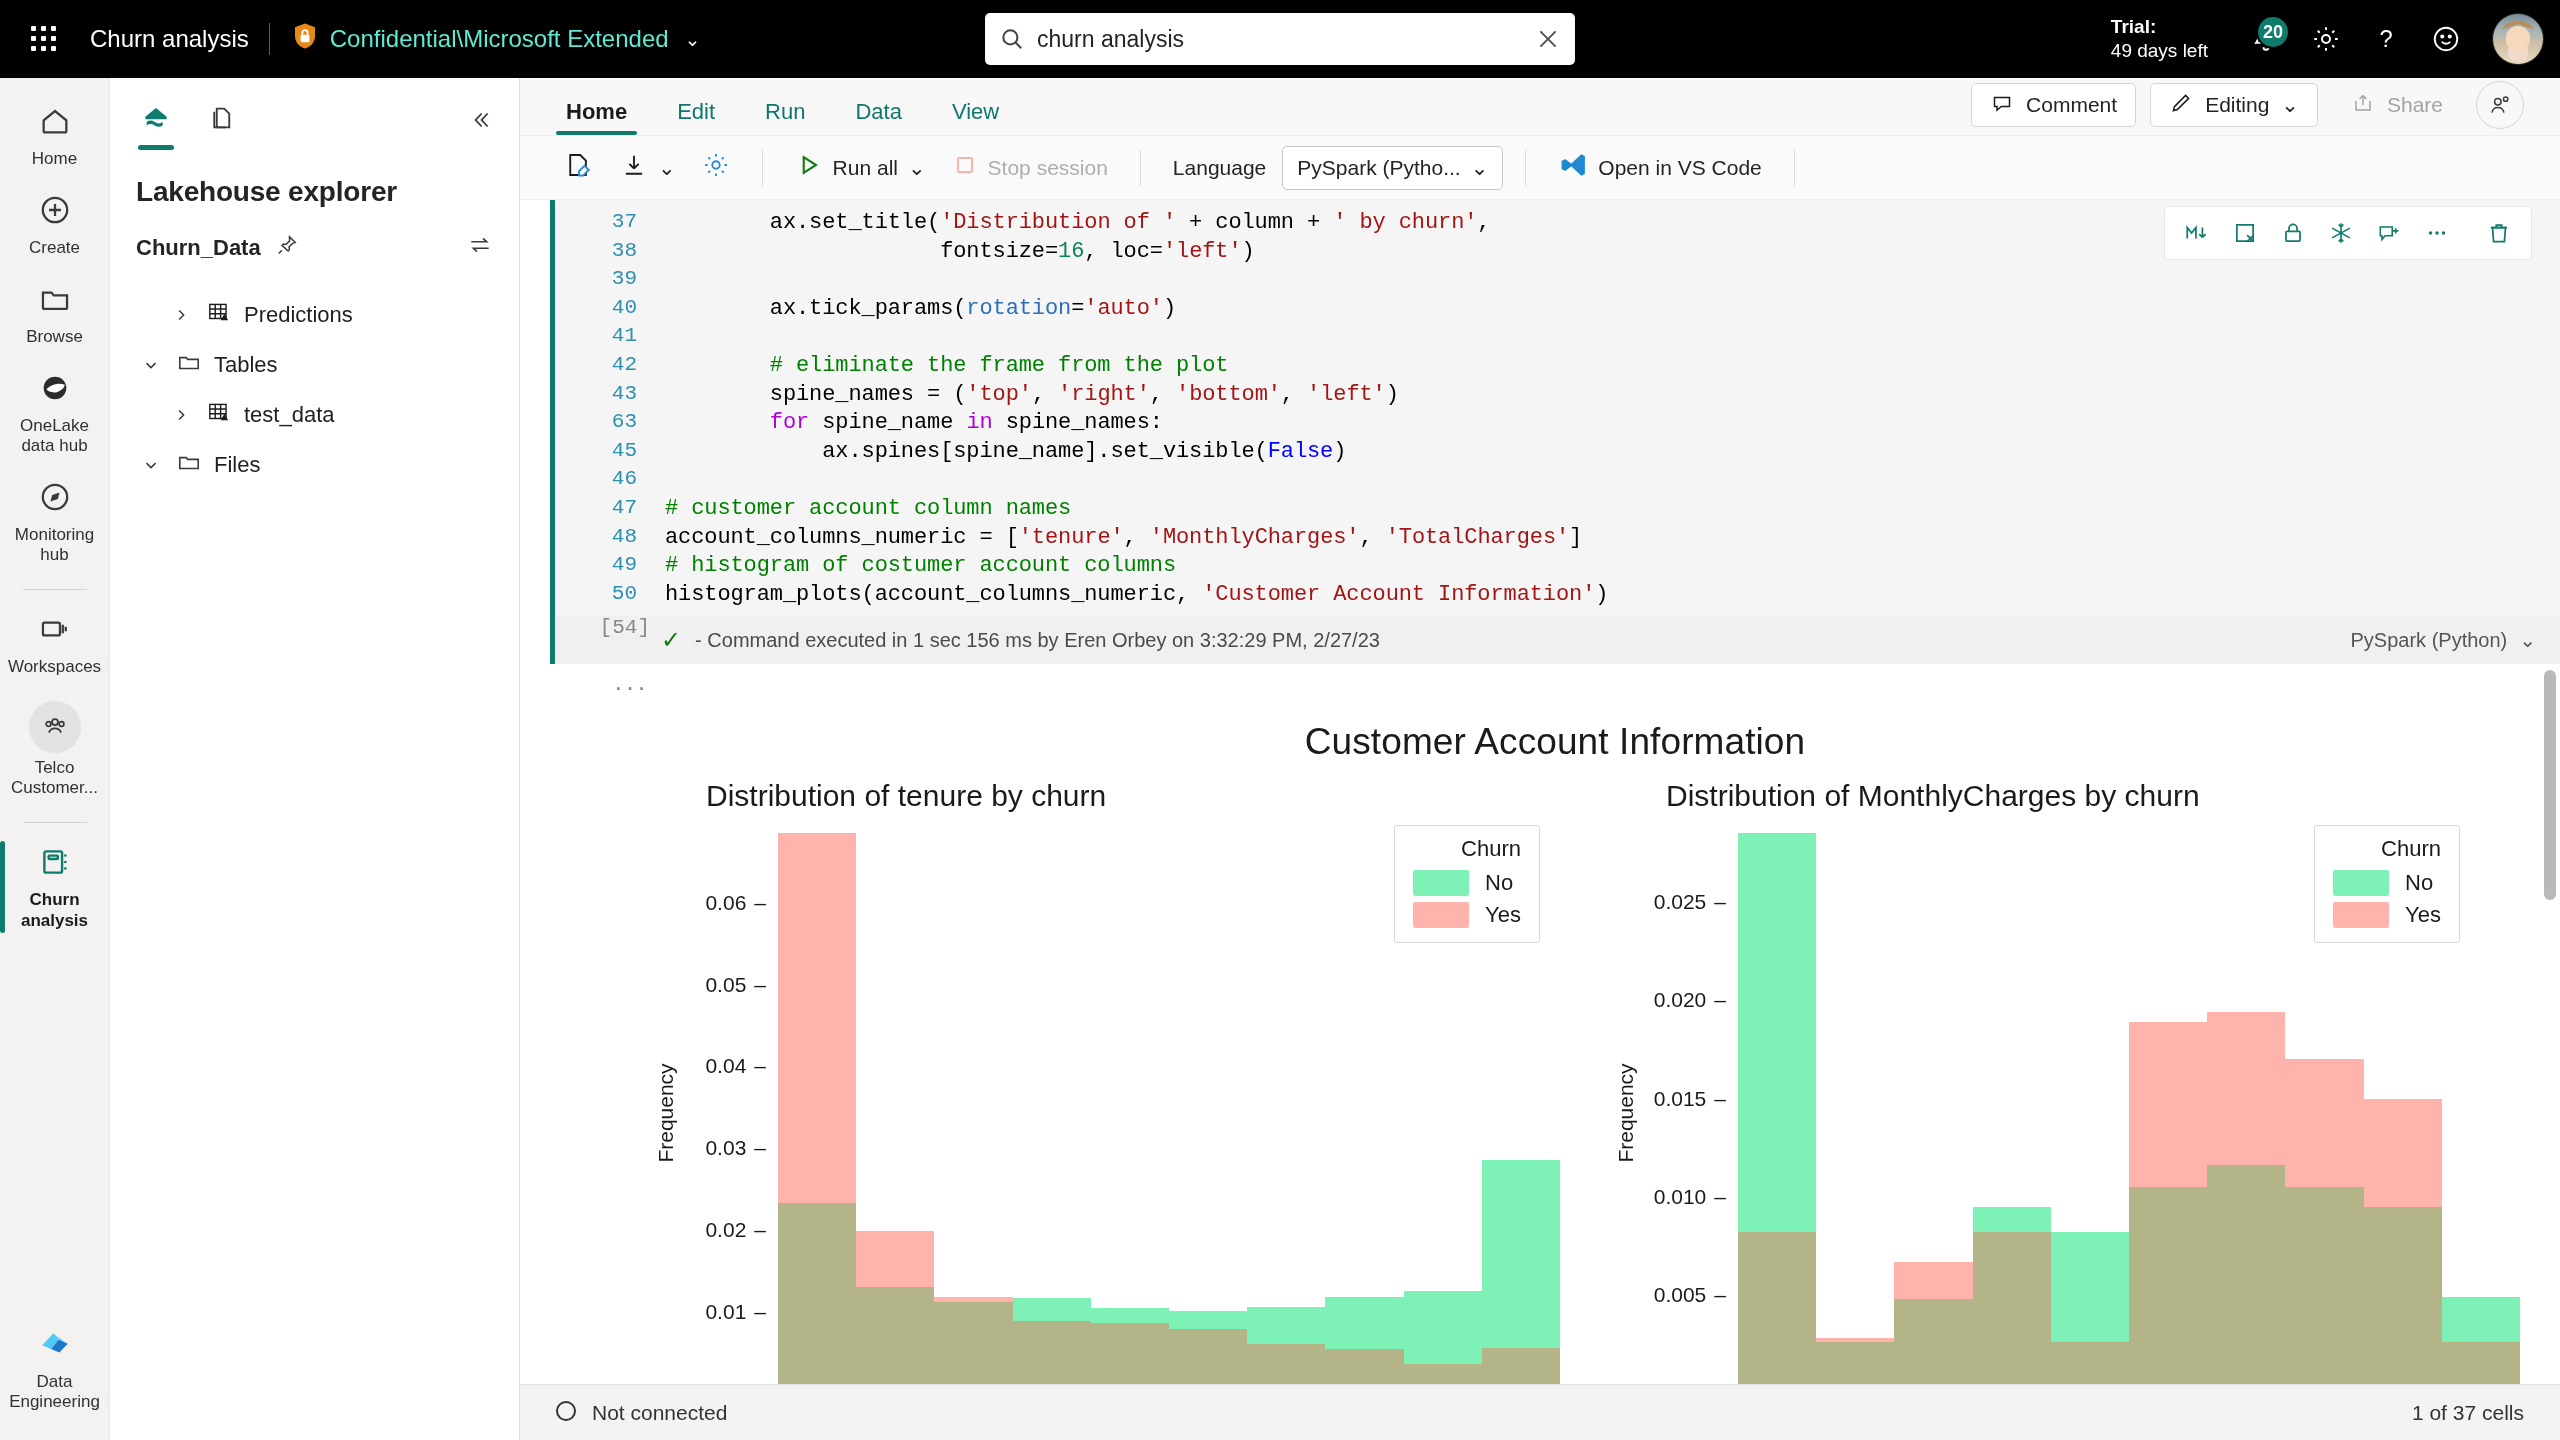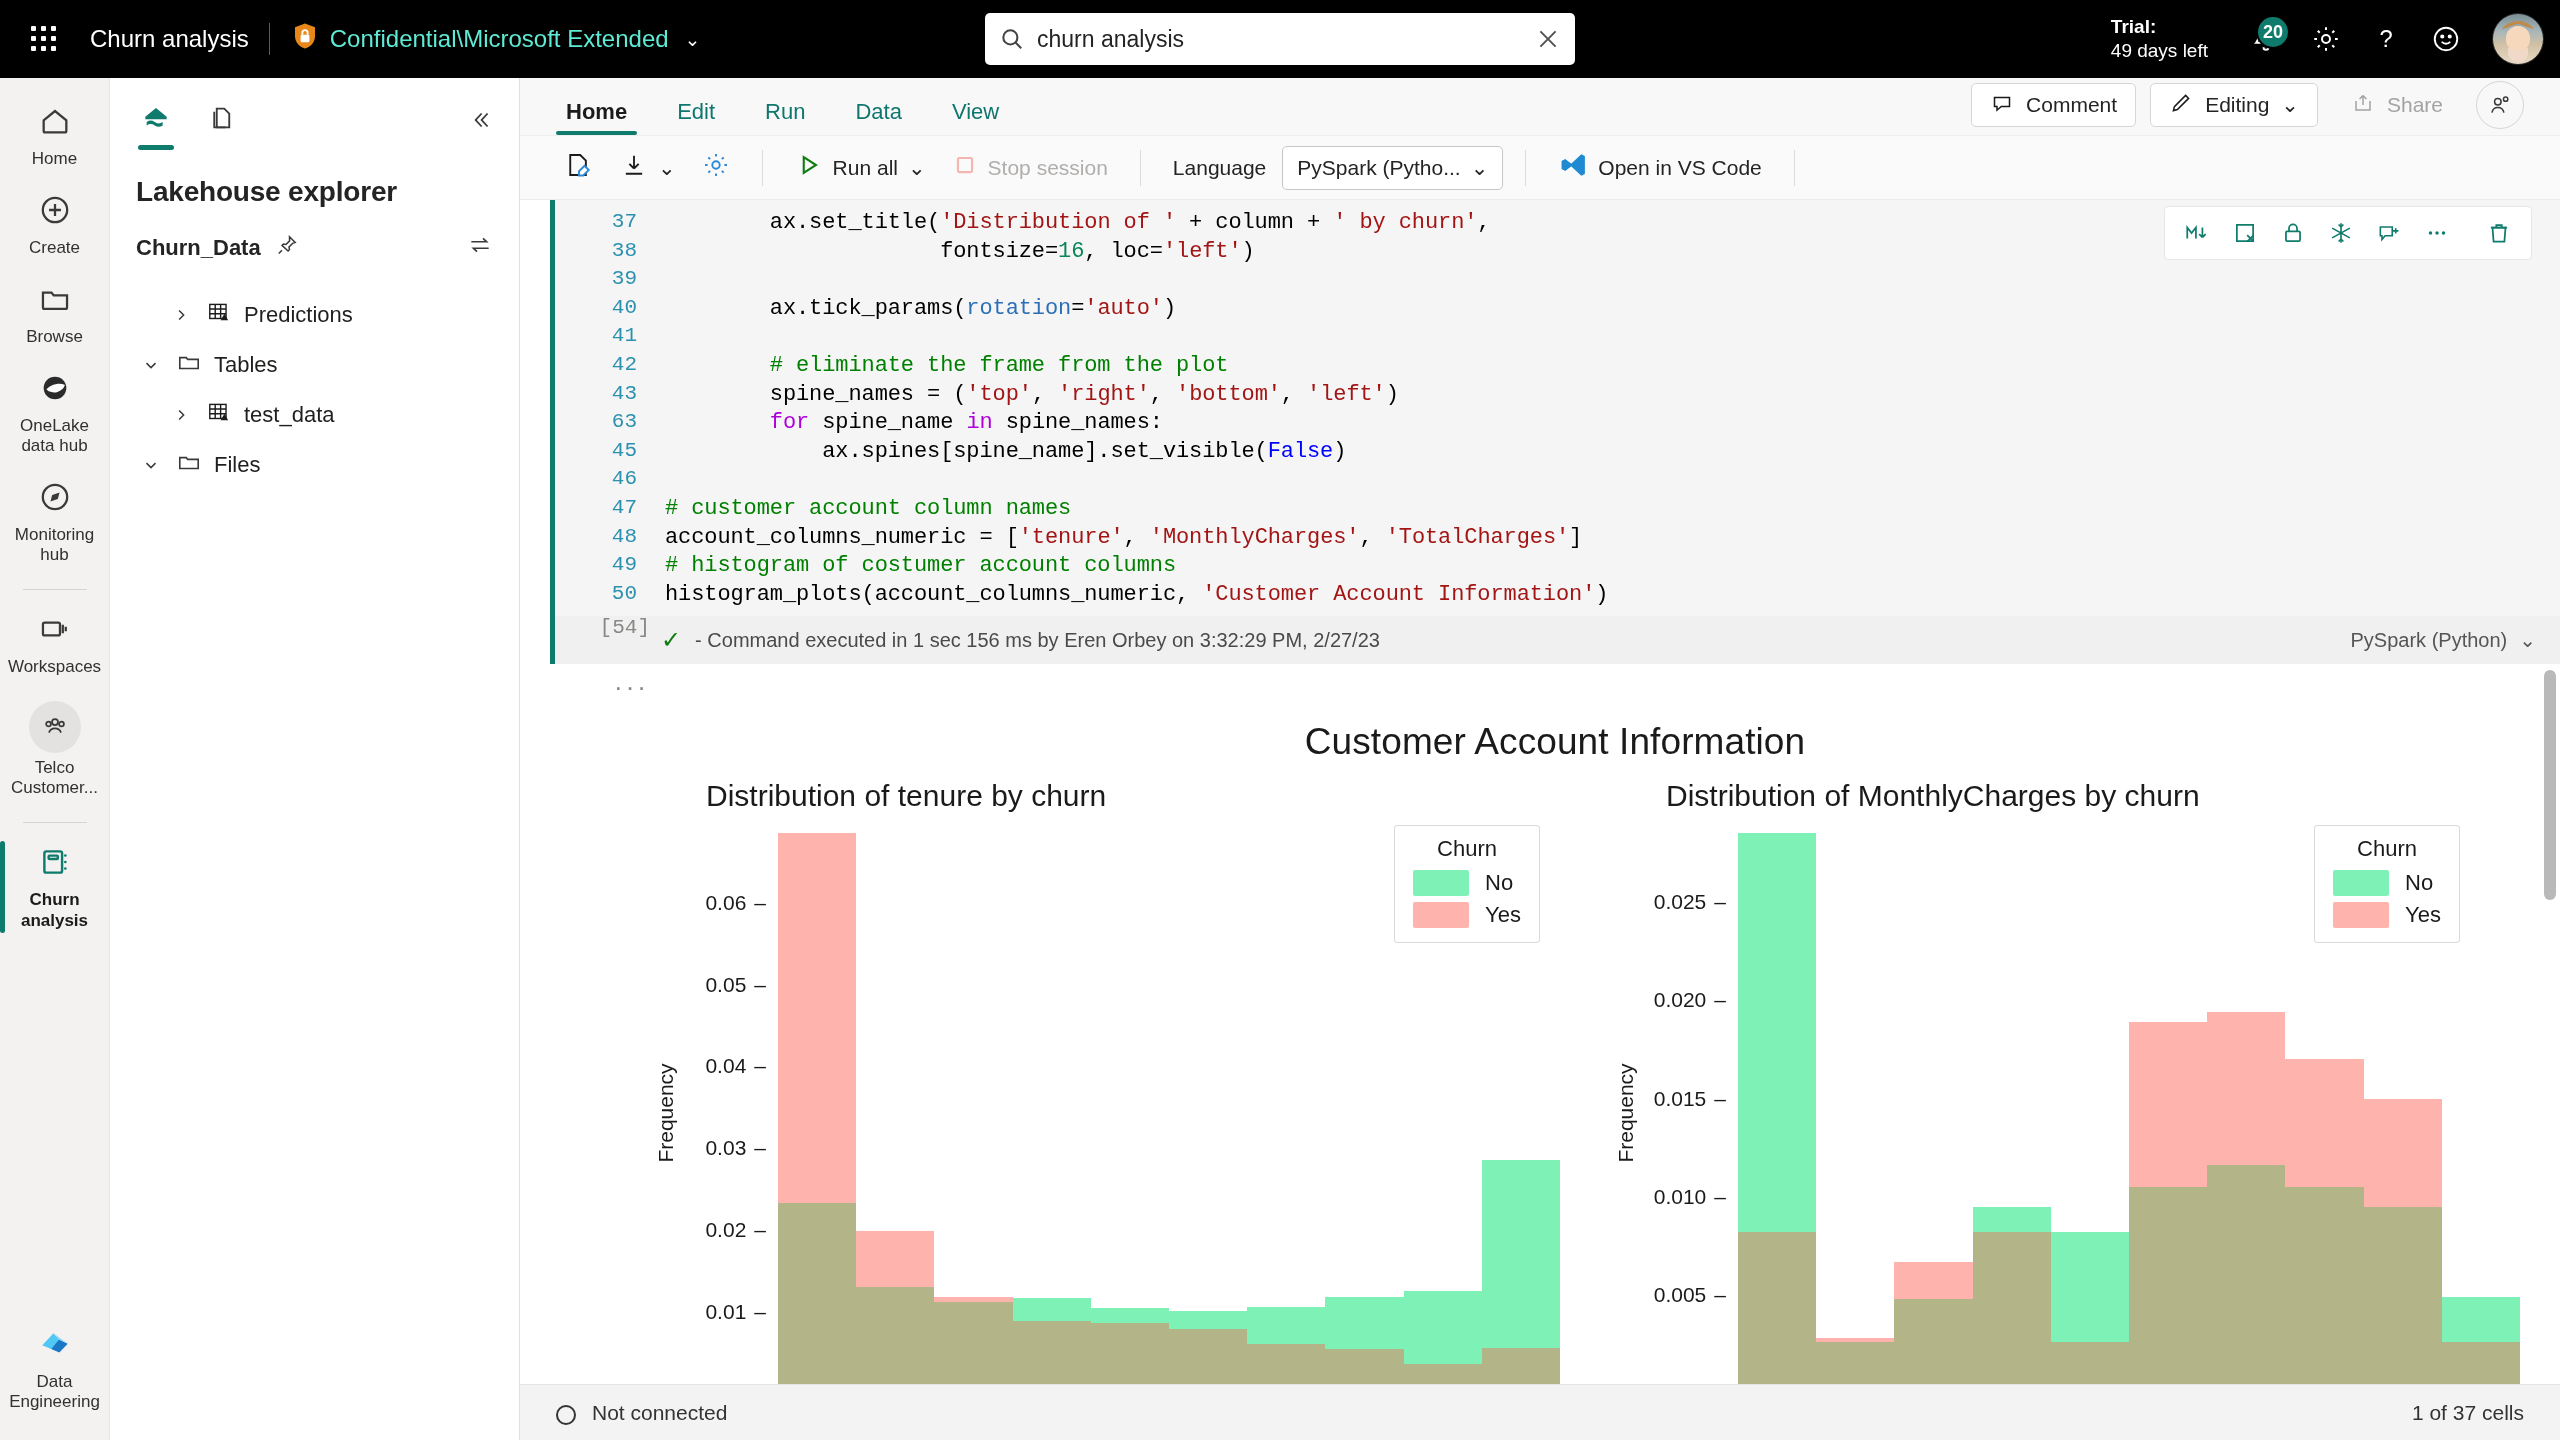--- a/index.html
+++ b/index.html
@@ -268,41 +268,41 @@
     position:absolute; transform:translateX(-50%); font-size:22px; color:#1a1a1a;
   }
   .xtickmark {
     position:absolute; top:-10px; width:2px; height:9px; background:#1a1a1a;
     transform:translateX(-50%);
   }
   .legend {
     position:absolute; border:1px solid #d9d9d9; background:#fff; border-radius:3px;
     padding: 10px 18px 14px; z-index:3;
   }
-  .lg-title { font-size:22px; text-align:center; margin-bottom:8px; color:#1a1a1a;}
+  .lg-title { font-size:22px; text-align:right; margin-bottom:8px; color:#1a1a1a;}
   .lg-row { display:flex; align-items:center; gap:16px; margin-top:6px; }
   .lg-sw { width:56px; height:26px; border-radius:2px; }
   .lg-lab { font-size:22px; color:#1a1a1a; }
 
   
   .vscroll {
     position:absolute; right:4px; top:0; width:12px; bottom:0;
   }
   .vthumb {
     position:absolute; left:0; width:12px; background:#b9b9b9; border-radius:6px;
     top: 470px; height: 230px; cursor:pointer;
   }
 
   
   .statusbar {
     position:absolute; left: 520px; right:0; bottom:0; height: 56px;
     background:#f3f3f3; border-top:1px solid #e3e3e3;
     display:flex; align-items:center; padding: 0 36px; gap:16px;
   }
-  .st-left { display:flex; align-items:flex-end; gap:16px; font-size:21px; color:#333; }
+  .st-left { display:flex; align-items:flex-start; gap:16px; font-size:21px; color:#333; }
   .st-right { margin-left:auto; font-size:21px; color:#333; }
   .dot-ring { width:20px;height:20px;border:2px solid #333;border-radius:50%; }
 </style>
 </head>
 <body>
 
 <div class="titlebar">
   <div class="waffle">
     <i></i>
       <i></i>

